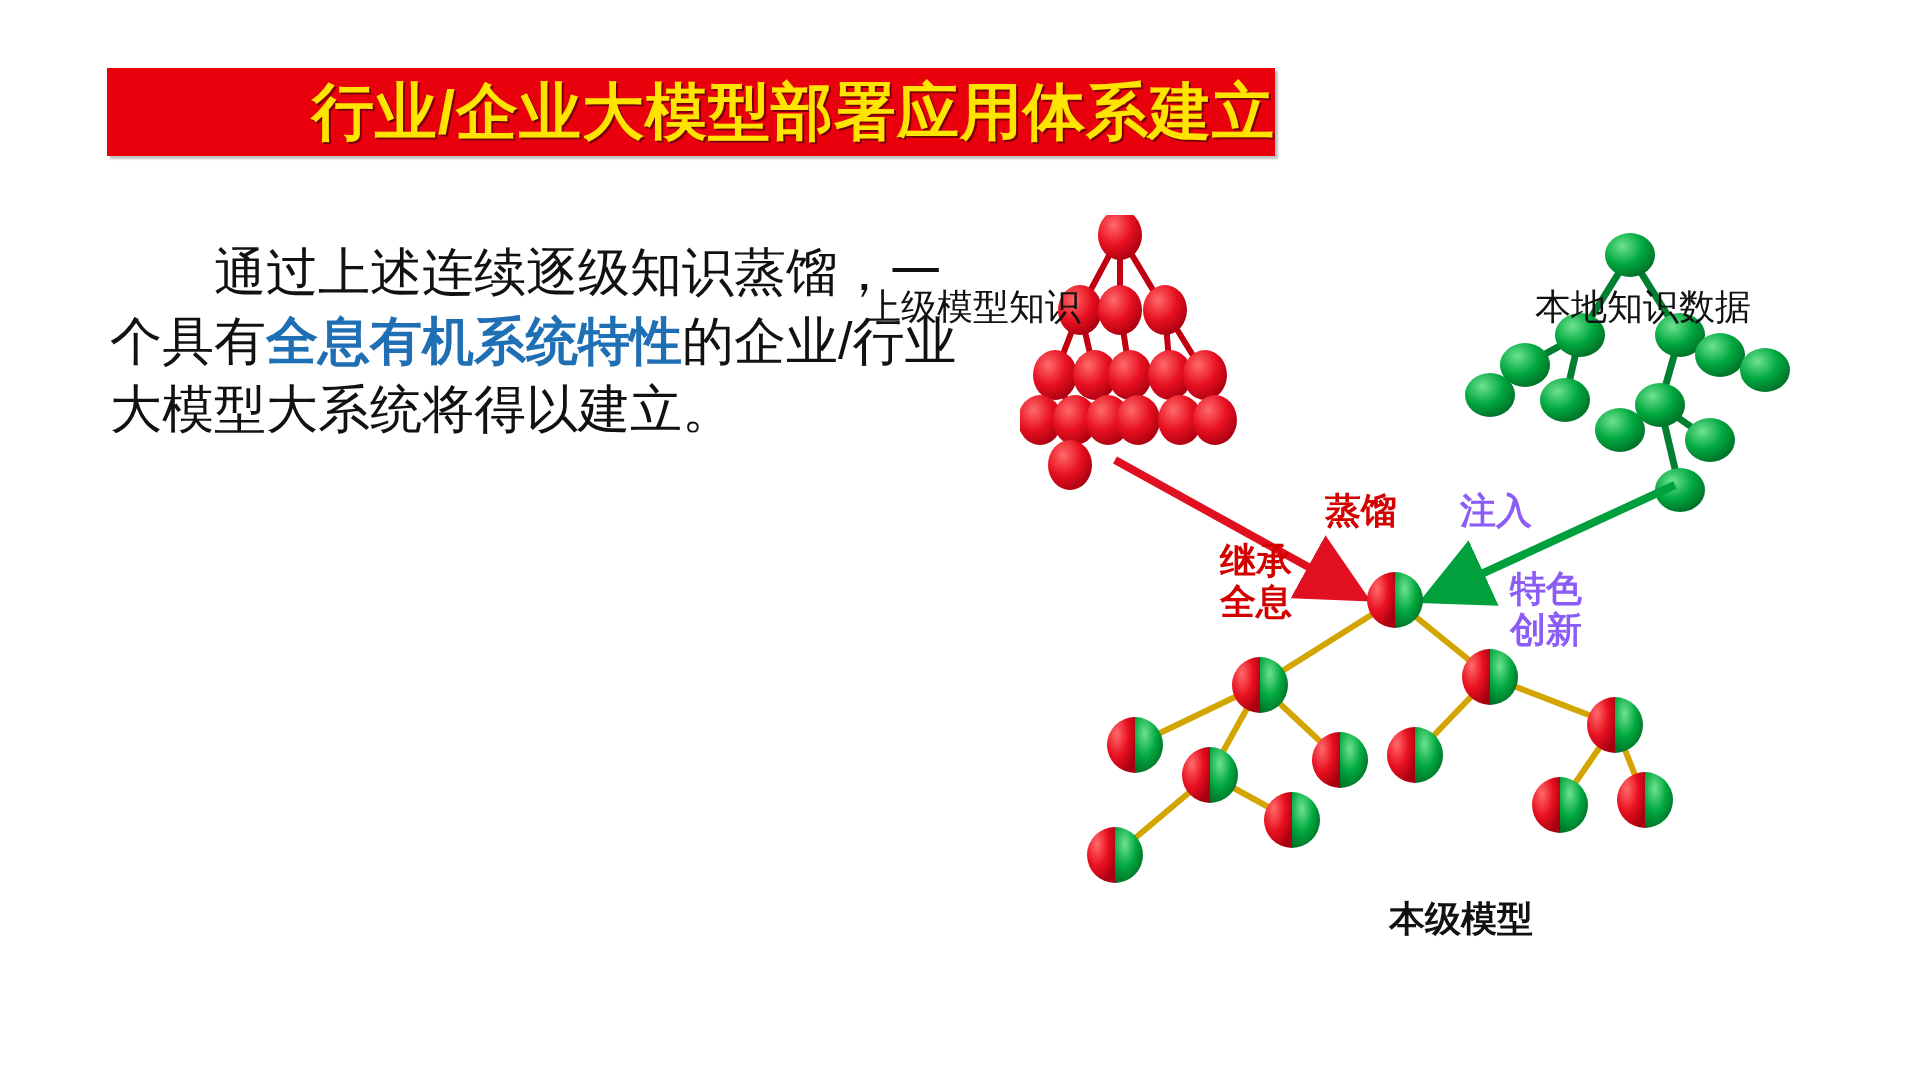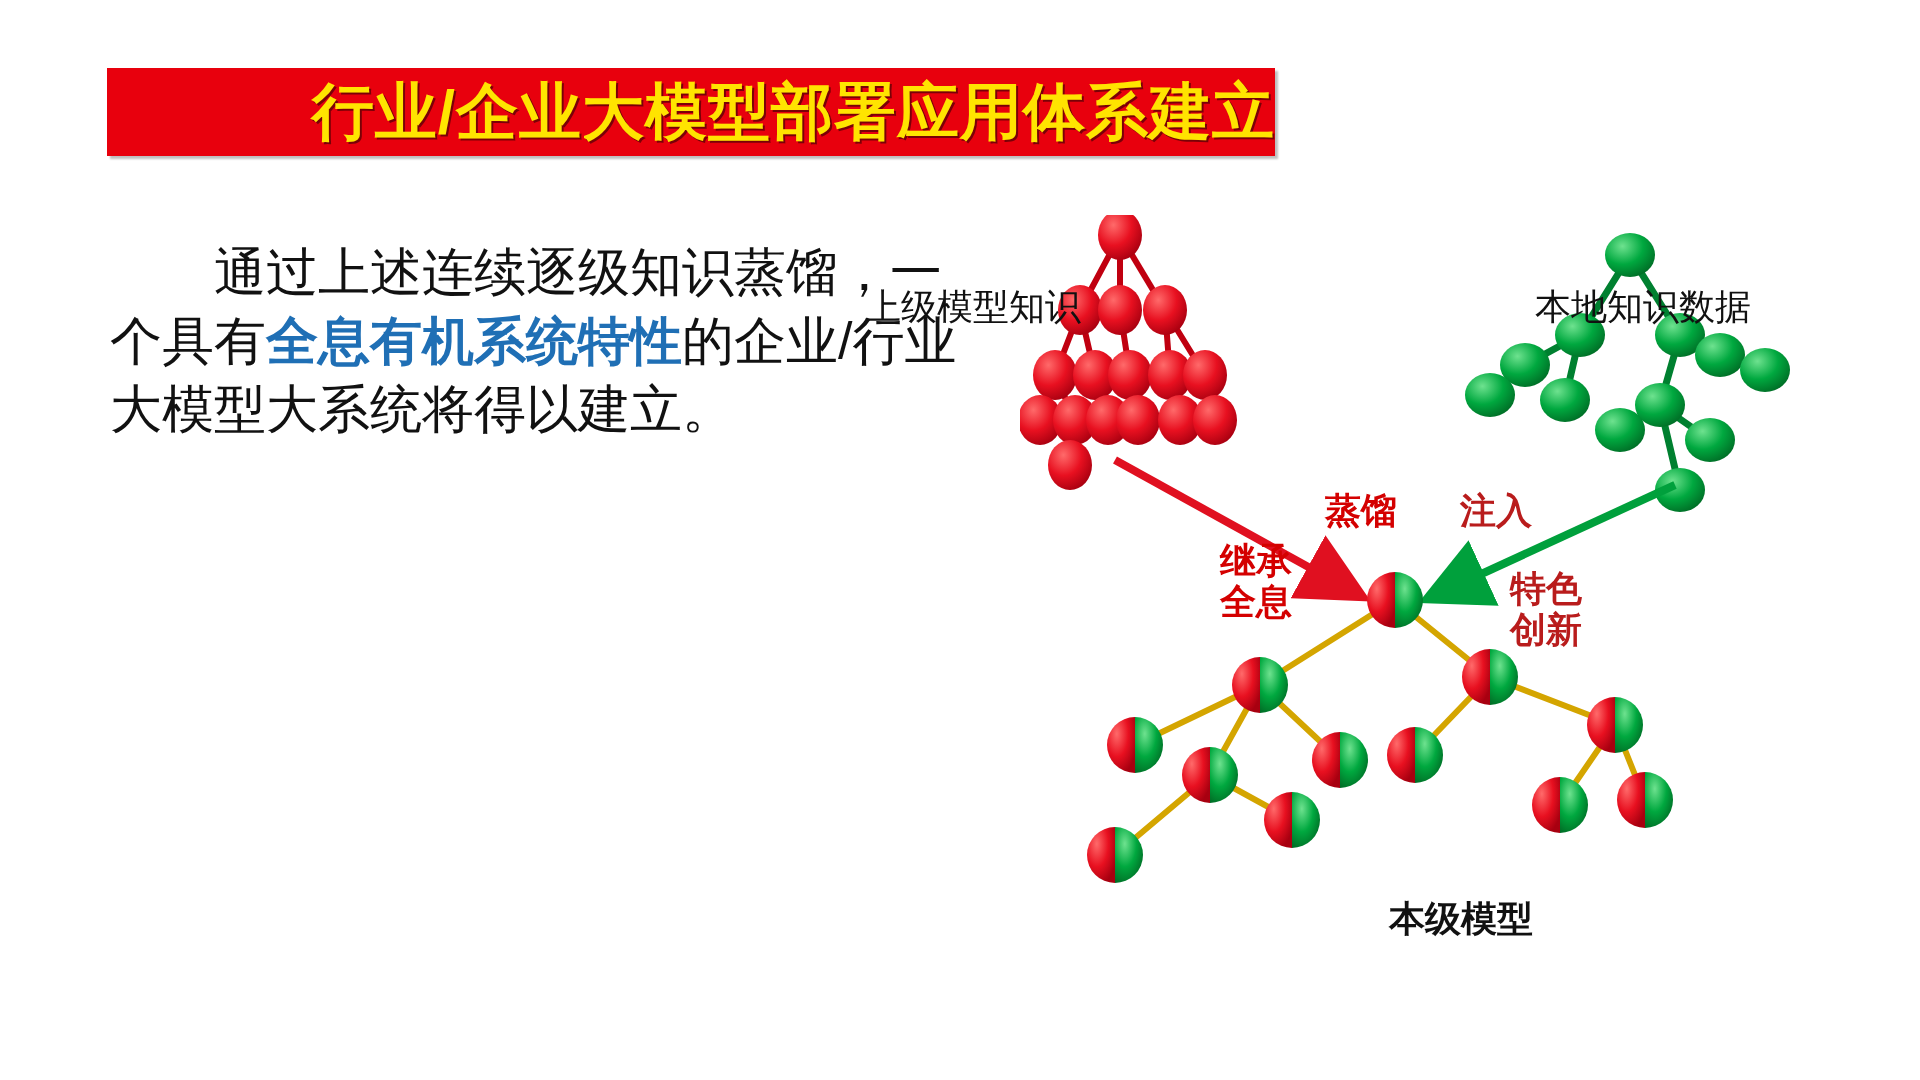--- a/index.html
+++ b/index.html
@@ -79,21 +79,21 @@
     font-size: 36px;
     color: #111111;
     white-space: nowrap;
   }
   .dlabel-red {
     color: #d40000;
     font-weight: bold;
     line-height: 1.15;
   }
   .dlabel-green {
-    color: #b91c1c;
+    color: #8b5cf6;
     font-weight: bold;
     line-height: 1.15;
   }
 </style>
 </head>
 <body>
 
 <div id="slide">
 
   <div class="title-bar">

